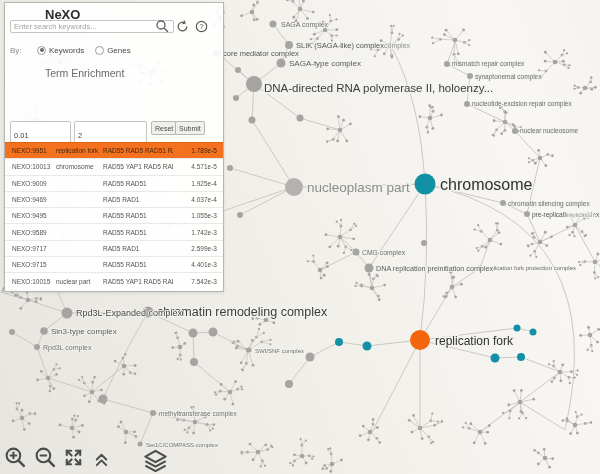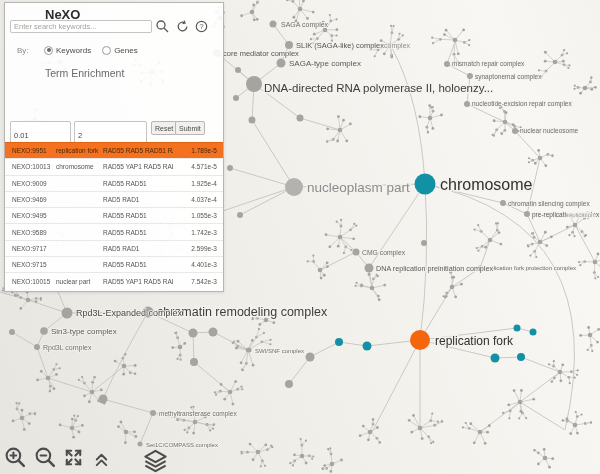--- a/index.html
+++ b/index.html
@@ -6,27 +6,27 @@
   .stage{position:relative;width:600px;height:474px;overflow:hidden;
     font-family:"Liberation Sans",sans-serif;
     background:linear-gradient(70deg,#e7e5df,#f1efe9 45%,#f8f7f4 85%,#f4f3ef);}
   #net{position:absolute;left:0;top:0;}
   #net text{font-family:"Liberation Sans",sans-serif;}
 
   .panel{position:absolute;left:4px;top:2px;width:218px;height:288px;
     background:rgba(255,255,255,0.90);border:1px solid #b7b5b1;
     box-shadow:0 1px 3px rgba(0,0,0,0.10);}
   .title{position:absolute;left:8px;top:4px;font-size:13px;font-weight:bold;color:#2d2d2d;padding-left:32px;}
-  .search{position:absolute;left:5px;top:17px;width:142px;height:13px;
+  .search{position:absolute;left:5px;top:17px;width:164px;height:13px;
     border:1px solid #c6c4c0;background:#fff;font-size:7.5px;color:#444;
     padding:0 3px;box-sizing:border-box;border-radius:2px;font-family:inherit;}
   .search::placeholder{color:#a3a3a1;}
   .icon-btn{position:absolute;top:16px;width:15px;height:15px;padding:0;border:none;
     background:transparent;cursor:pointer;}
-  .by-row{position:absolute;left:12px;top:38px;height:11px;white-space:nowrap;}
+  .by-row{position:absolute;left:5px;top:38px;height:11px;white-space:nowrap;}
   .by-label{font-size:8px;color:#8a8a88;vertical-align:middle;}
   .radio{display:inline-block;width:7px;height:7px;border:1px solid #9a9a98;border-radius:50%;
     vertical-align:middle;margin:0 3px 1px 11px;background:#fff;position:relative;cursor:pointer;}
   .radio.on::after{content:"";position:absolute;left:1.5px;top:1.5px;width:4px;height:4px;
     border-radius:50%;background:#6a6a68;}
   .rlabel{font-size:8px;color:#4a4a48;vertical-align:middle;}
   .sec-head{position:absolute;left:8px;top:64px;font-size:10.5px;color:#6a6a68;margin-left:32px;}
   .genes{position:absolute;left:5px;top:78px;width:208px;height:32px;border:1px solid #c6c4c0;
     background:rgba(255,255,255,0.95);font-size:7.5px;color:#555;padding:3px;
     box-sizing:border-box;resize:none;font-family:inherit;border-radius:2px;}

